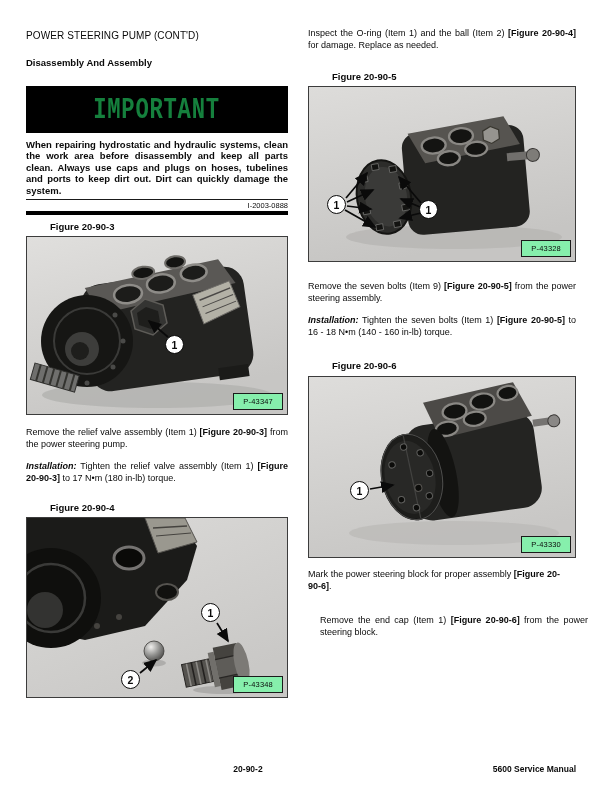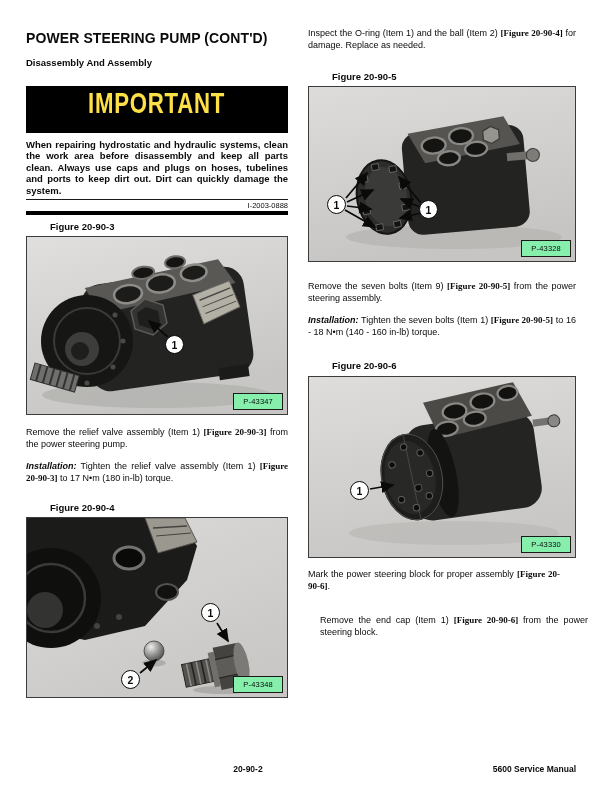--- a/index.html
+++ b/index.html
@@ -2,31 +2,31 @@
 <html><head>
 <meta charset="utf-8">
 <style>
   html,body { margin:0; padding:0; background:#9a9a9a; }
   .page {
     position:relative; width:612px; height:792px; background:#ffffff;
     font-family:"Liberation Sans", sans-serif; color:#0a0a0a; overflow:hidden;
     margin:0 auto;
   }
   .abs { position:absolute; }
-  .h-title  { font-weight:bold; font-size:14px; letter-spacing:0.1px; }
+  .h-title  { font-weight:normal; font-size:10px; letter-spacing:0.1px; }
   .h-sub    { font-weight:bold; font-size:9.5px; }
-  .imp-box  { background:#000; color:#fde047; display:flex; justify-content:center; }
+  .imp-box  { background:#000; color:#15803d; display:flex; align-items:center; justify-content:center;font-family:Liberation Mono, monospace; }
   .imp-title{ font-size:30px; font-weight:bold; transform:scaleX(0.74); transform-origin:center; letter-spacing:1px; white-space:nowrap; }
   .imp-body { font-weight:bold; font-size:9.5px; line-height:11.4px; text-align:justify; }
   .ref-code { font-size:7.5px; text-align:right; }
   .rule-thin  { height:1px; background:#1a1a1a; }
   .rule-thick { height:4px; background:#000; }
   .fig-label  { font-weight:bold; font-size:9.5px;margin-left:24px; }
   .para { font-size:9px; line-height:11.5px; text-align:justify; }
-  .b   { font-weight:bold;font-family:Liberation Serif, serif; }
+  .b   { font-weight:bold; }
   .bi  { font-weight:bold; font-style:italic; }
   .photo { position:absolute; border:1px solid #3c3c3c; background:#d6d6d4; }
   .photo svg { display:block; }
   .pid {
     position:absolute; right:4px; bottom:4px; background:#86efac; border:1px solid #1a1a1a;
     font-size:7.5px; line-height:9px; padding:3px 9px; letter-spacing:0.2px;
   }
   .callout {
     position:absolute; width:19px; height:19px; box-sizing:border-box;
     border:1.7px solid #0a0a0a; border-radius:50%; background:#fff;

